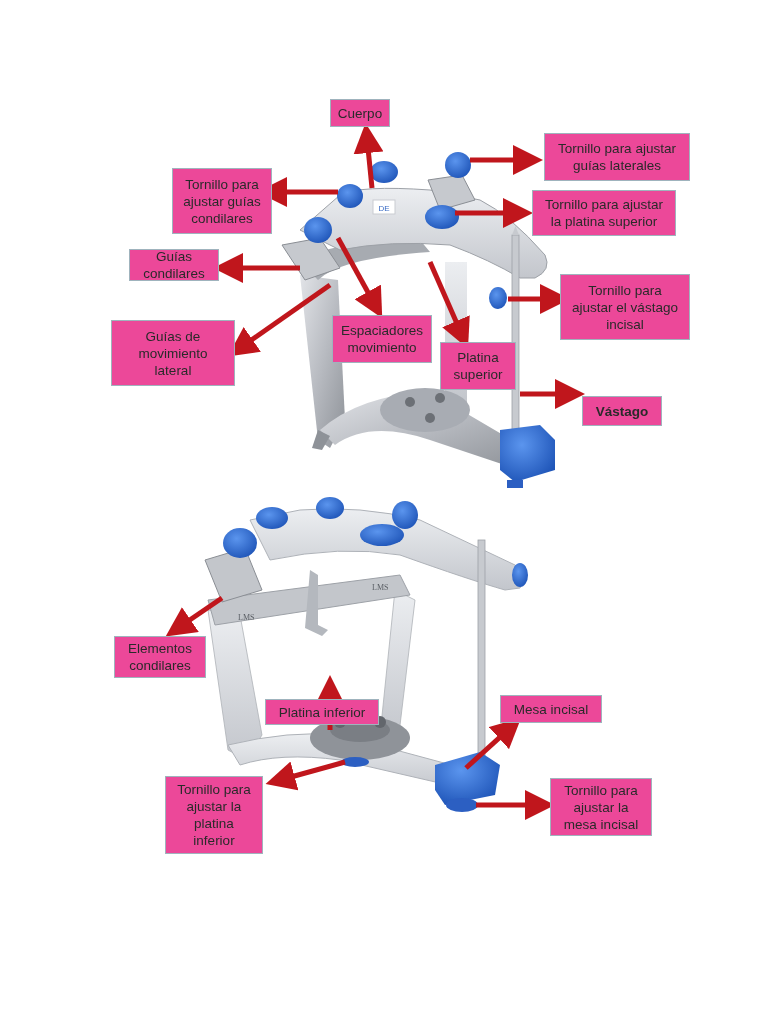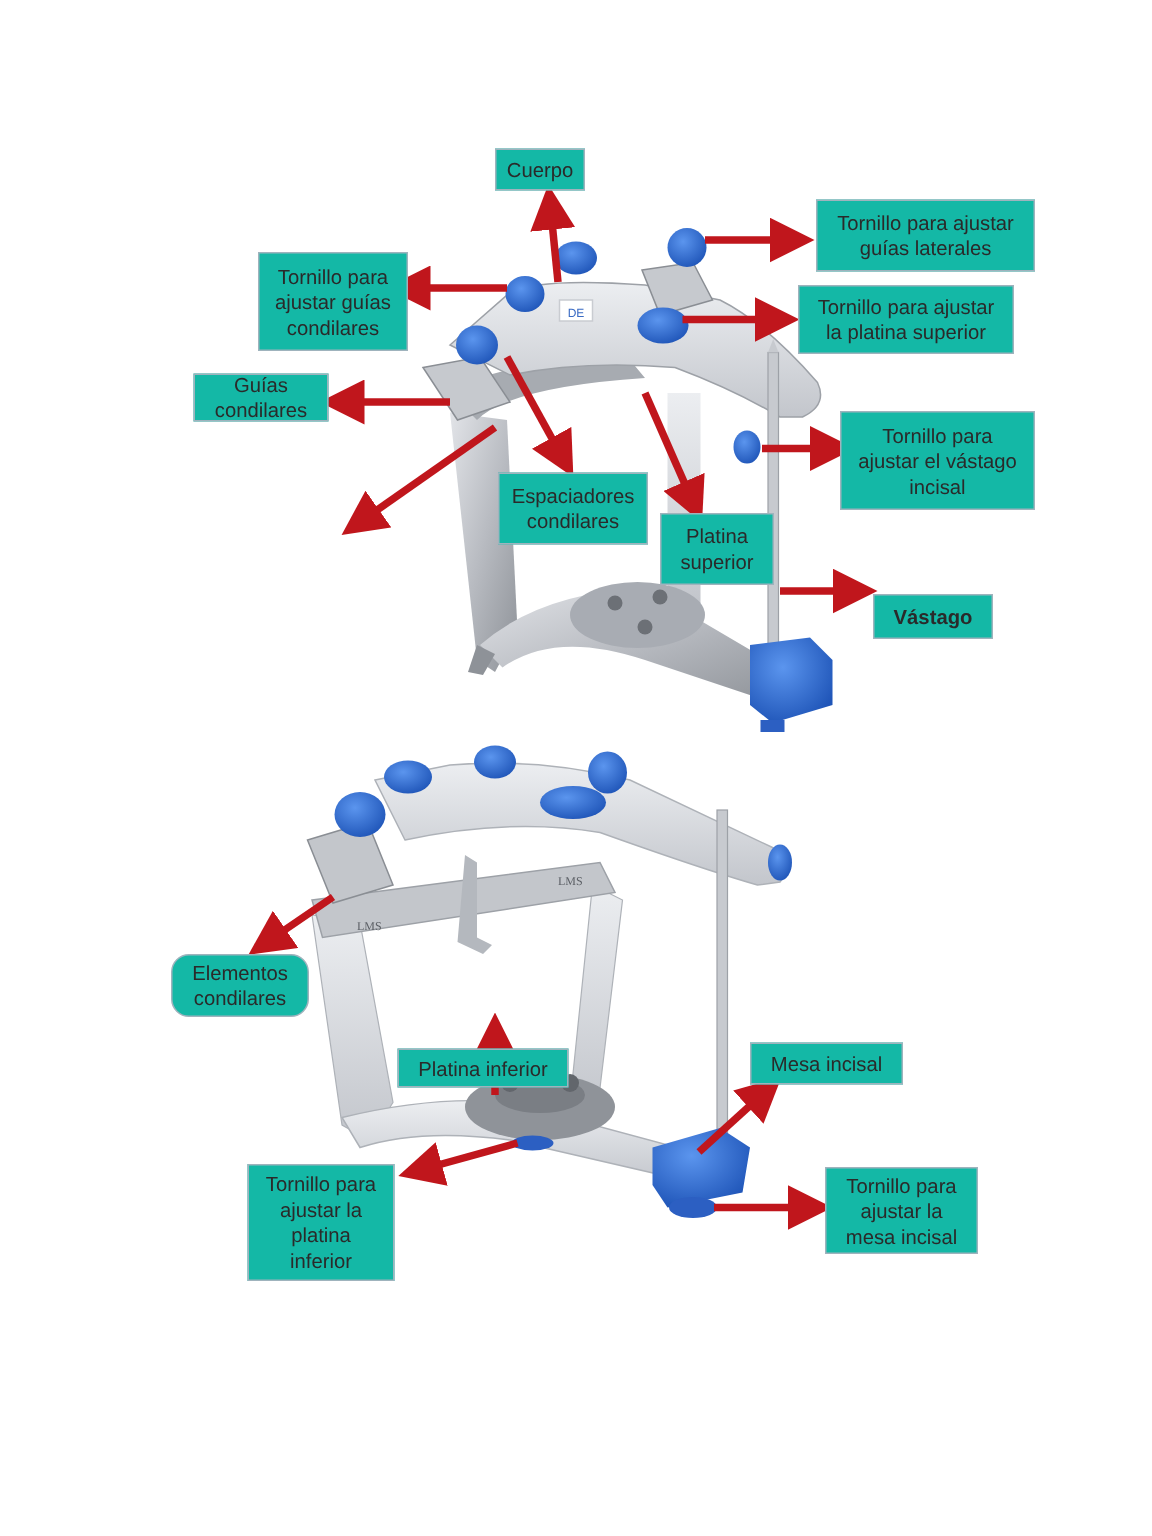--- a/index.html
+++ b/index.html
@@ -1,19 +1,19 @@
 <!DOCTYPE html>
 <html><head>
 <meta charset="utf-8">
 <style>
   html, body { margin:0; padding:0; background:#ffffff; }
   body { width:768px; height:1024px; position:relative; overflow:hidden; font-family:"Liberation Sans", sans-serif; }
   .figure { position:absolute; left:0; top:0; width:768px; height:1024px; }
   .label {
-    position:absolute; background:#14b8a6; border:1.5px solid #9fb3bd;
+    position:absolute; background:#ec4899; border:1.5px solid #9fb3bd;
     color:#2a2a2a; font-size:13.5px; line-height:17px; text-align:center;
     display:flex; align-items:center; justify-content:center; box-sizing:border-box;
     padding:2px 6px; white-space:pre-line;
   }
   svg { position:absolute; left:0; top:0; }
 </style>
 </head>
 <body>
 
 <div class="figure">
@@ -137,27 +137,30 @@
 <div class="label" style="left:172px;top:168px;width:100px;height:66px;">Tornillo para
 ajustar guías
 condilares</div>
 <div class="label" style="left:532px;top:190px;width:144px;height:46px;">Tornillo para ajustar
 la platina superior</div>
 <div class="label" style="left:129px;top:249px;width:90px;height:32px;">Guías
 condilares</div>
 <div class="label" style="left:560px;top:274px;width:130px;height:66px;">Tornillo para
 ajustar el vástago
 incisal</div>
+<div class="label" style="left:111px;top:320px;width:124px;height:66px;">Guías de
+movimiento
+lateral</div>
 <div class="label" style="left:332px;top:315px;width:100px;height:48px;">Espaciadores
-condilares</div>
+movimiento</div>
 <div class="label" style="left:440px;top:342px;width:76px;height:48px;">Platina
 superior</div>
 <div class="label" style="left:582px;top:396px;width:80px;height:30px;font-weight:bold;">Vástago</div>
 
-<div class="label" style="left:114px;top:636px;width:92px;height:42px;border-radius:12px;">Elementos
+<div class="label" style="left:114px;top:636px;width:92px;height:42px;">Elementos
 condilares</div>
 <div class="label" style="left:265px;top:651px;width:114px;height:26px;margin-top:48px;">Platina inferior</div>
 <div class="label" style="left:500px;top:695px;width:102px;height:28px;">Mesa incisal</div>
 <div class="label" style="left:165px;top:776px;width:98px;height:78px;">Tornillo para
 ajustar la
 platina
 inferior</div>
 <div class="label" style="left:550px;top:778px;width:102px;height:58px;">Tornillo para
 ajustar la
 mesa incisal</div>

